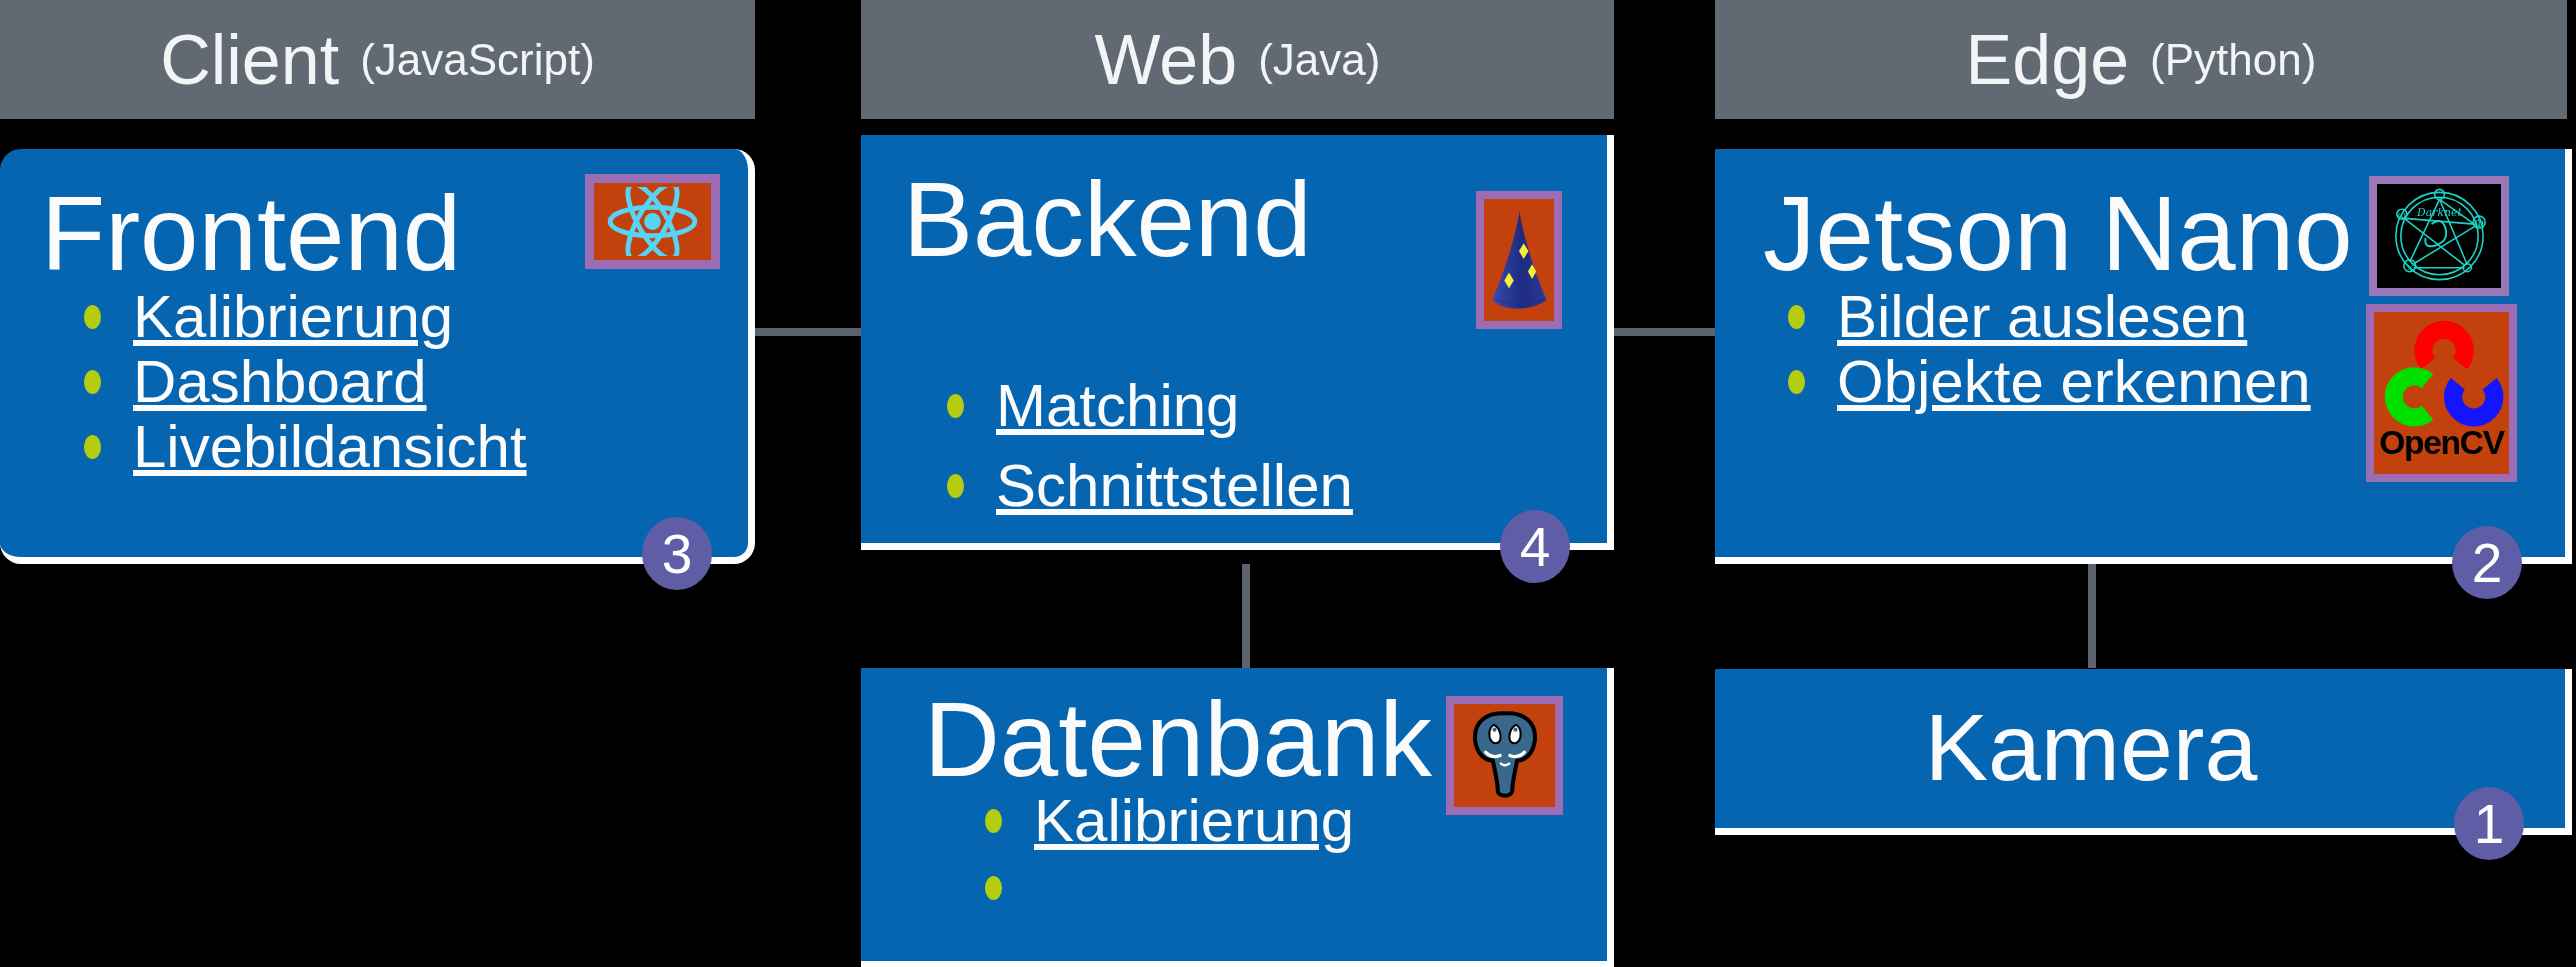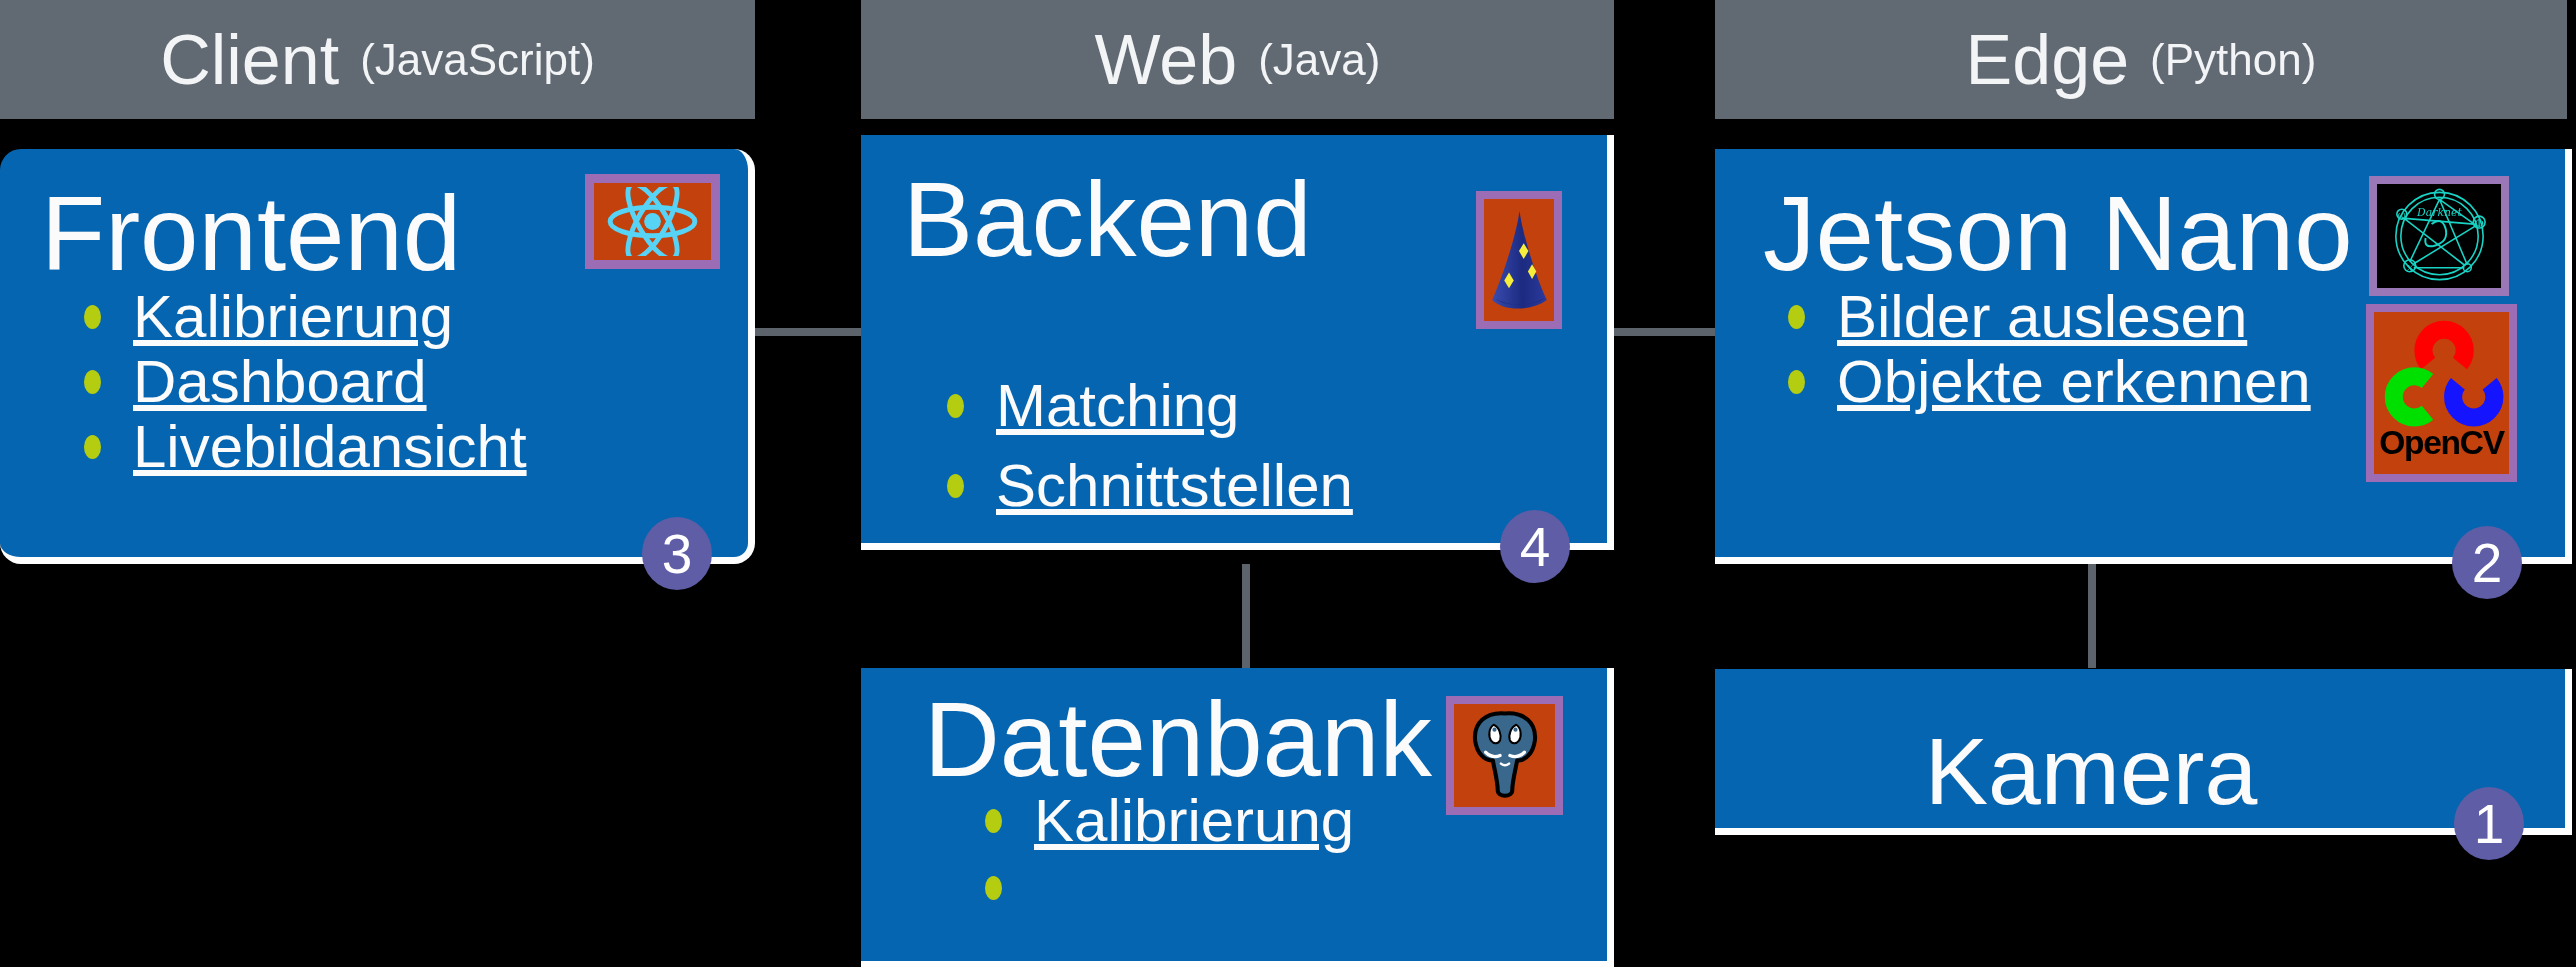--- a/index.html
+++ b/index.html
@@ -28,21 +28,21 @@
          justify-content:center;font-size:55px;z-index:6;}
 
   
   .conn{position:absolute;background:#5c636b;z-index:1;}
 
   
   .logo-frame{position:absolute;background:#c2410c;border:9.8px solid #9c6cb4;
               display:flex;align-items:center;justify-content:center;z-index:4;}
   .logo-frame.dark{background:#000;border-color:#9a78b8;}
 
-  .kamera-title{position:absolute;left:-49px;top:48px;width:100%;
+  .kamera-title{position:absolute;left:-49px;top:24px;width:100%;
                 text-align:center;font-size:95px;}
 </style>
 </head>
 <body>
 
 <div class="canvas">
 
   <div class="hdr" style="left:0;width:755px;">
     <span class="hdr-main">Client</span>
     <span class="hdr-sub">(JavaScript)</span>

